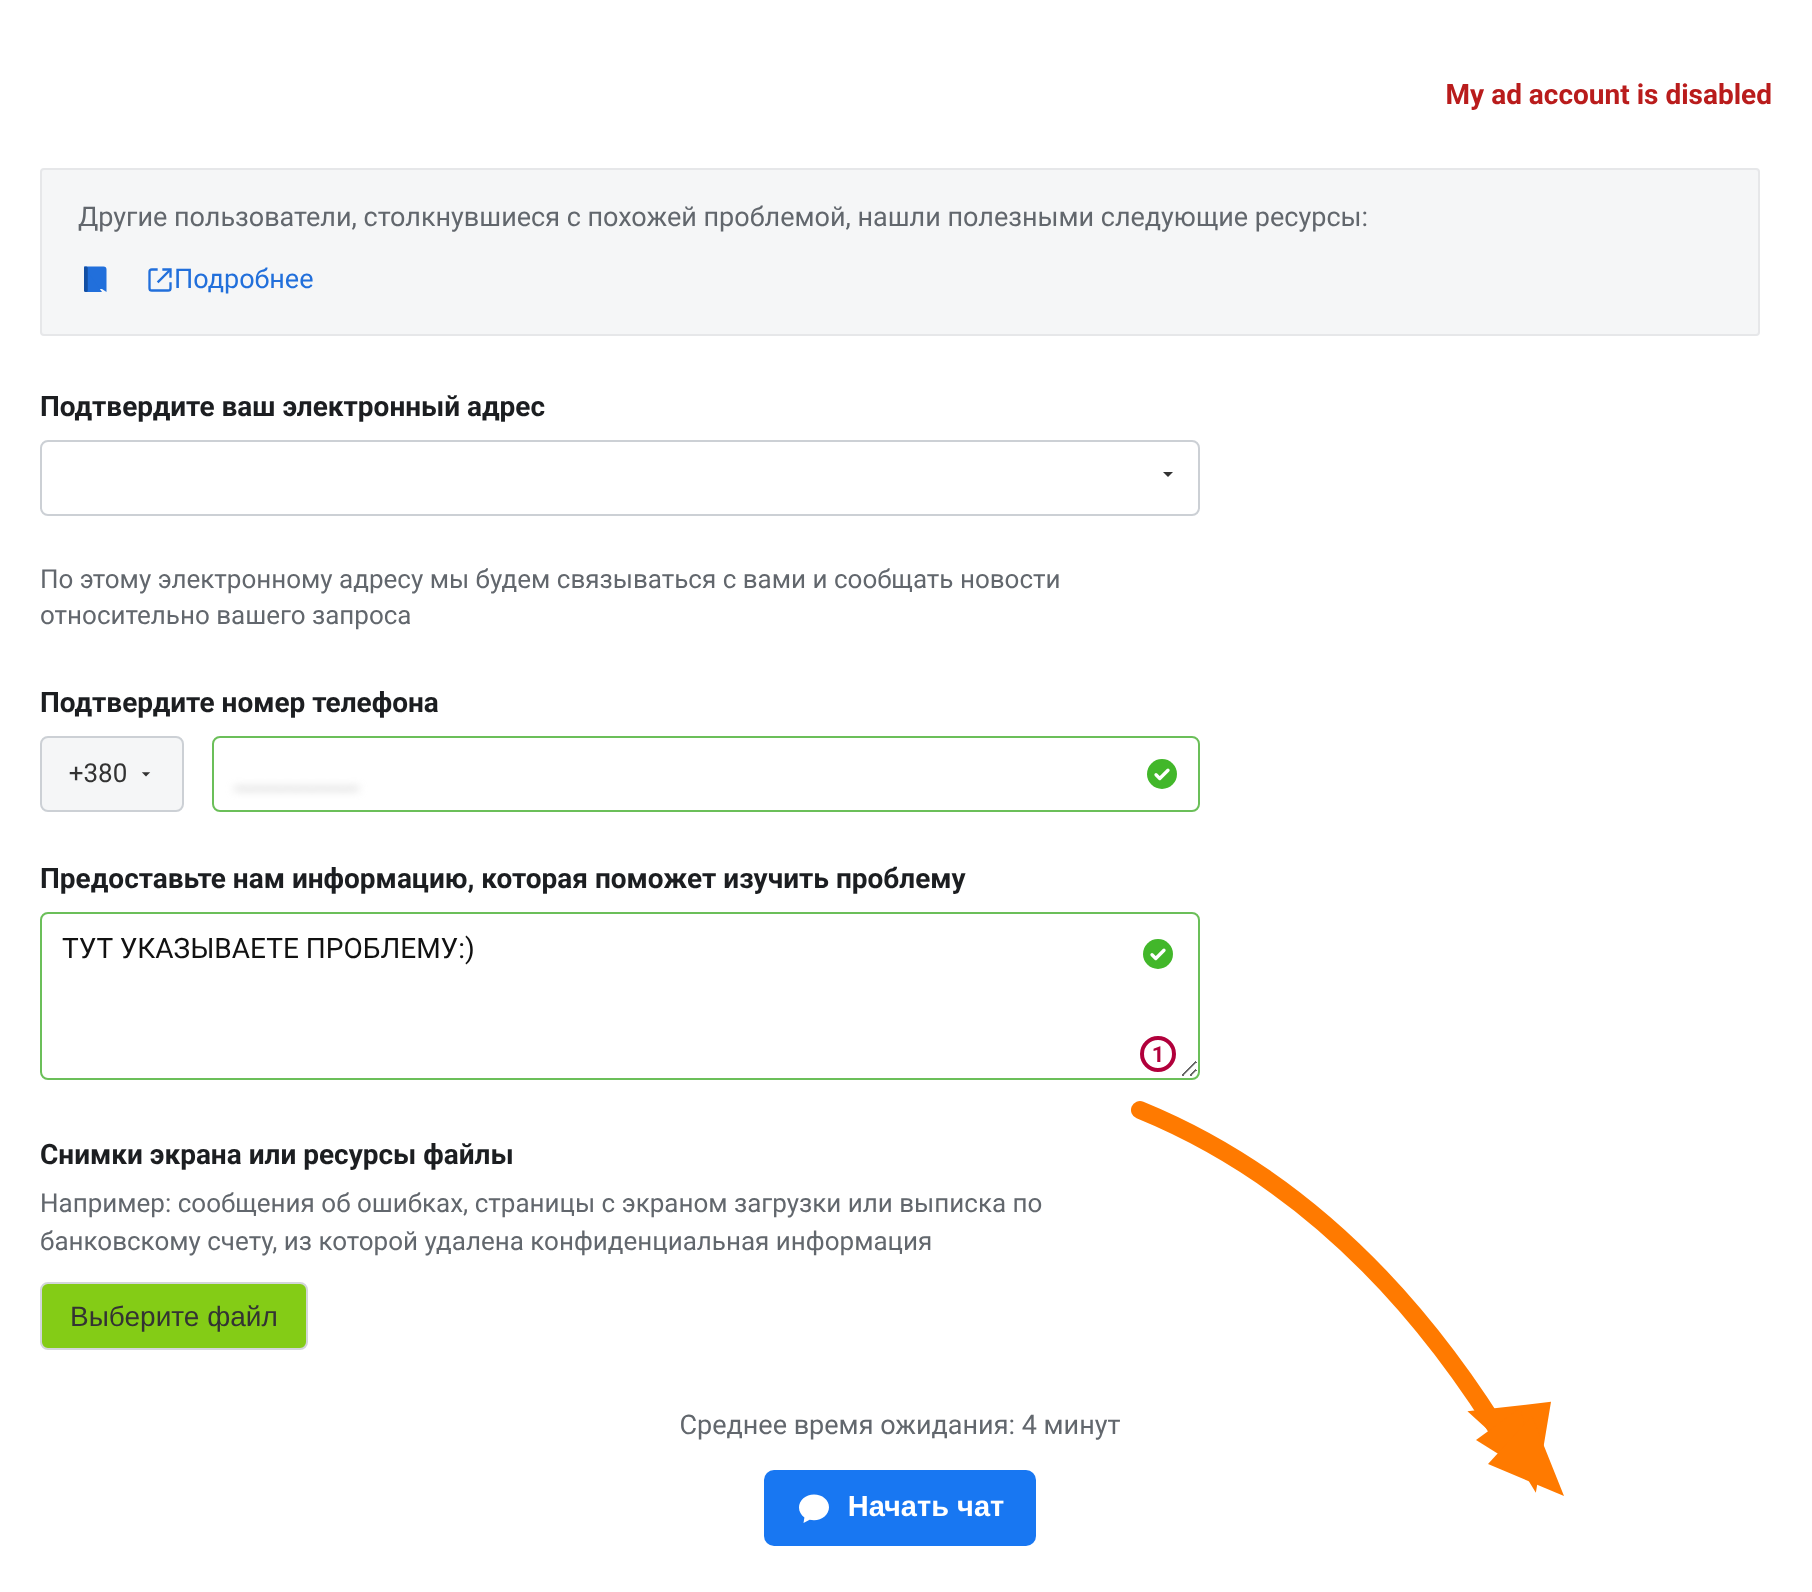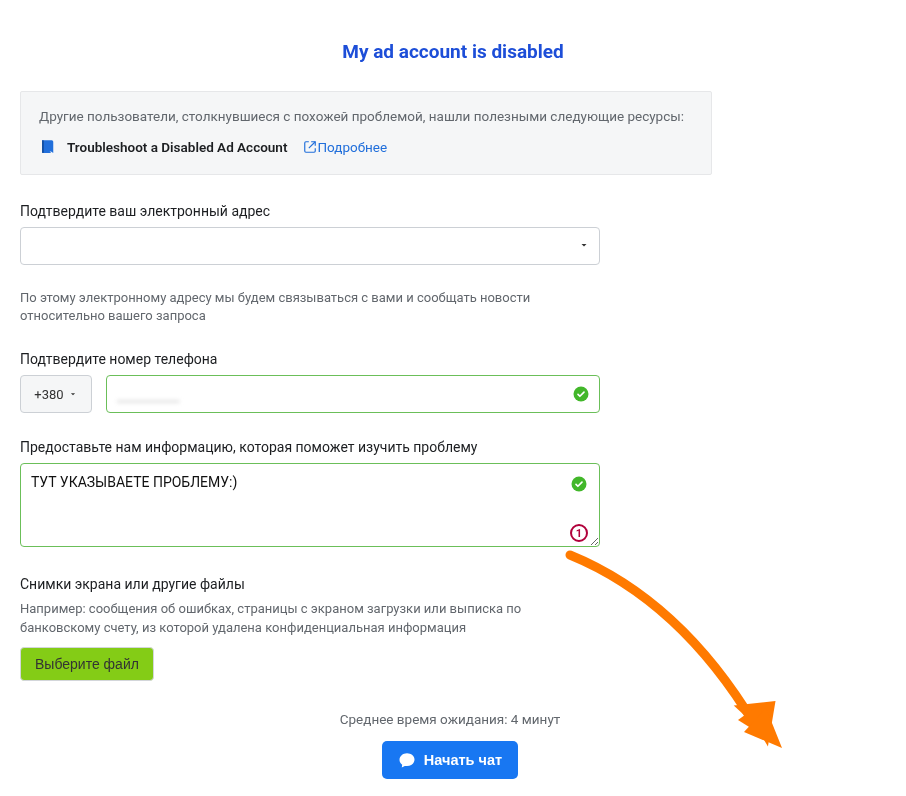--- a/index.html
+++ b/index.html
@@ -8,33 +8,33 @@
     background: #fff;
     color: #1c1e21;
     font-size: 14px;
   }
   .container {
     width: 906px;
     padding: 40px 20px 30px 20px;
     position: relative;
   }
   h1.page-title {
-    text-align: center;
-    font-size: 19px;
+    text-align: right;
+    font-size: 14px;
     font-weight: 700;
-    color: #1d4ed8;
+    color: #b91c1c;
     margin-bottom: 28px;
   }
   .resources-box {
     background: #f5f6f7;
     border: 1px solid #e6e7e9;
     border-radius: 2px;
     padding: 16px 18px 18px 18px;
     margin-bottom: 28px;
-    width: 692px;
+    width: 860px;
   }
   .resources-intro {
     color: #62676d;
     font-size: 13.5px;
     margin-bottom: 14px;
   }
   .resource-row {
     display: flex;
     align-items: center;
     gap: 10px;
@@ -50,21 +50,21 @@
     font-size: 13.5px;
     display: inline-flex;
     align-items: center;
     gap: 0;
     margin-left: 6px;
     cursor: pointer;
   }
   .ext-icon svg { display:block; }
   .form-section { width: 580px; margin-bottom: 26px; }
   .form-label {
-    font-weight: 400;
+    font-weight: 700;
     font-size: 14px;
     color: #1c1e21;
     margin-bottom: 8px;
     display: block;
   }
   .select-wrap {
     position: relative;
   }
   .select-input {
     width: 100%;
@@ -216,21 +216,20 @@
   <div class="resources-box">
     <div class="resources-intro">Другие пользователи, столкнувшиеся с похожей проблемой, нашли полезными следующие ресурсы:</div>
     <div class="resource-row">
       <span class="book-icon">
         <svg width="18" height="18" viewBox="0 0 24 24">
             <path fill="#216fdb" d="M4 3h13a2 2 0 0 1 2 2v15l-3-2H6a2 2 0 0 1-2-2V3z"></path>
             <path fill="#216fdb" d="M4 3v15a2 2 0 0 0 2 2h10" stroke="#216fdb" stroke-width="0"></path>
             <rect x="4" y="3" width="2.5" height="17" fill="#134fa3" rx="1"></rect>
           </svg>
       </span>
-      <span class="resource-title">Troubleshoot a Disabled Ad Account</span>
       <a class="more-link">
         <span class="ext-icon">
           <svg width="14" height="14" viewBox="0 0 24 24" fill="none" stroke="#216fdb" stroke-width="2">
               <path d="M14 3h7v7"></path>
               <path d="M10 14L21 3"></path>
               <path d="M21 14v5a2 2 0 0 1-2 2H5a2 2 0 0 1-2-2V5a2 2 0 0 1 2-2h5"></path>
             </svg>
         </span>
         <span>Подробнее</span>
       </a>
@@ -279,21 +278,21 @@
         <svg width="18" height="18" viewBox="0 0 24 24">
             <circle cx="12" cy="12" r="10" fill="#42b72a"></circle>
             <path d="M8 12.5l2.5 2.5L16 9.5" stroke="#fff" stroke-width="2.2" fill="none" stroke-linecap="round" stroke-linejoin="round"></path>
           </svg>
       </span>
       <span class="annotation-circle">1</span>
     </div>
   </div>
 
   <div class="form-section">
-    <label class="form-label">Снимки экрана или другие файлы</label>
+    <label class="form-label">Снимки экрана или ресурсы файлы</label>
     <div class="help-text" style="margin-top:2px;">Например: сообщения об ошибках, страницы с экраном загрузки или выписка по банковскому счету, из которой удалена конфиденциальная информация</div>
     <button class="file-btn">Выберите файл</button>
   </div>
 
   <div class="footer-row">
     <span class="wait-text">Среднее время ожидания: 4 минут</span>
     <button class="chat-btn">
       <span class="chat-icon">
         <svg width="18" height="18" viewBox="0 0 24 24">
             <path fill="#fff" d="M12 3C6.48 3 2 6.92 2 11.7c0 2.67 1.4 5.05 3.6 6.64L5 22l4.08-2.15c.93.2 1.9.31 2.92.31 5.52 0 10-3.92 10-8.7S17.52 3 12 3z"></path>

